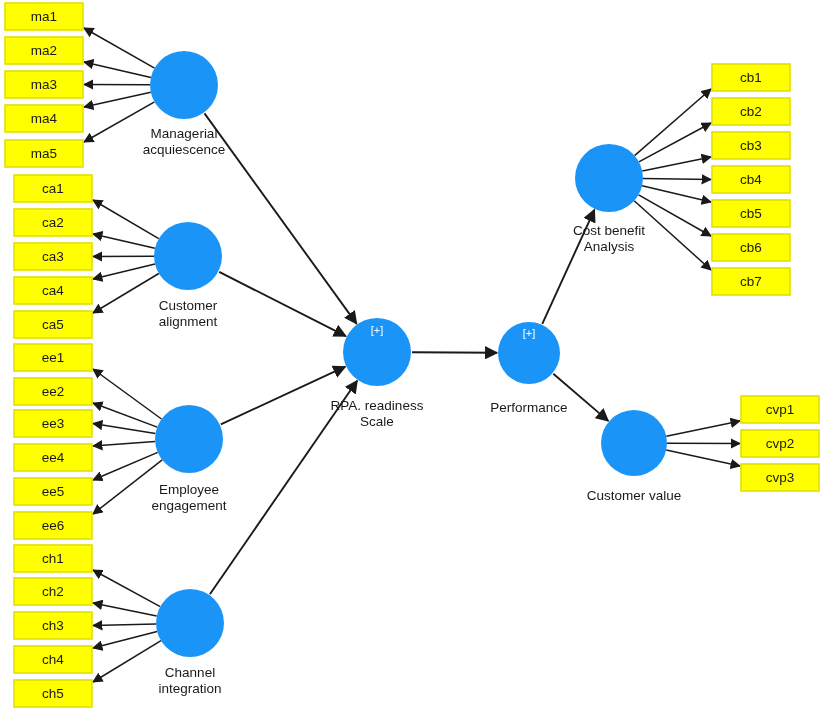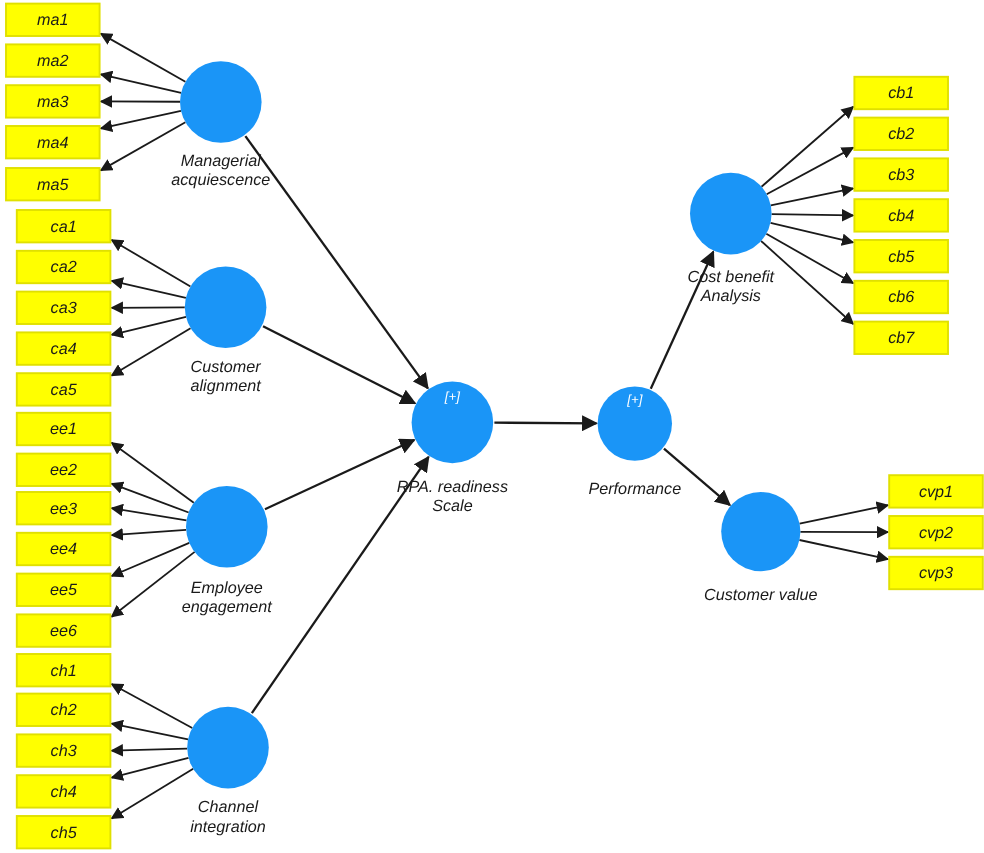--- a/index.html
+++ b/index.html
@@ -10,21 +10,20 @@
   body {
     width: 820px;
     height: 711px;
     font-family: "Liberation Sans", sans-serif;
     overflow: hidden;
   }
   #diagram-root {
     position: relative;
     width: 820px;
     height: 626px;
-    font-style: italic;
   }
   svg.canvas {
     display: block;
     width: 820px;
     height: 711px;
   }
   .indicator-box rect {
     fill: #ffff00;
     stroke: #e0e000;
     stroke-width: 1.6;

